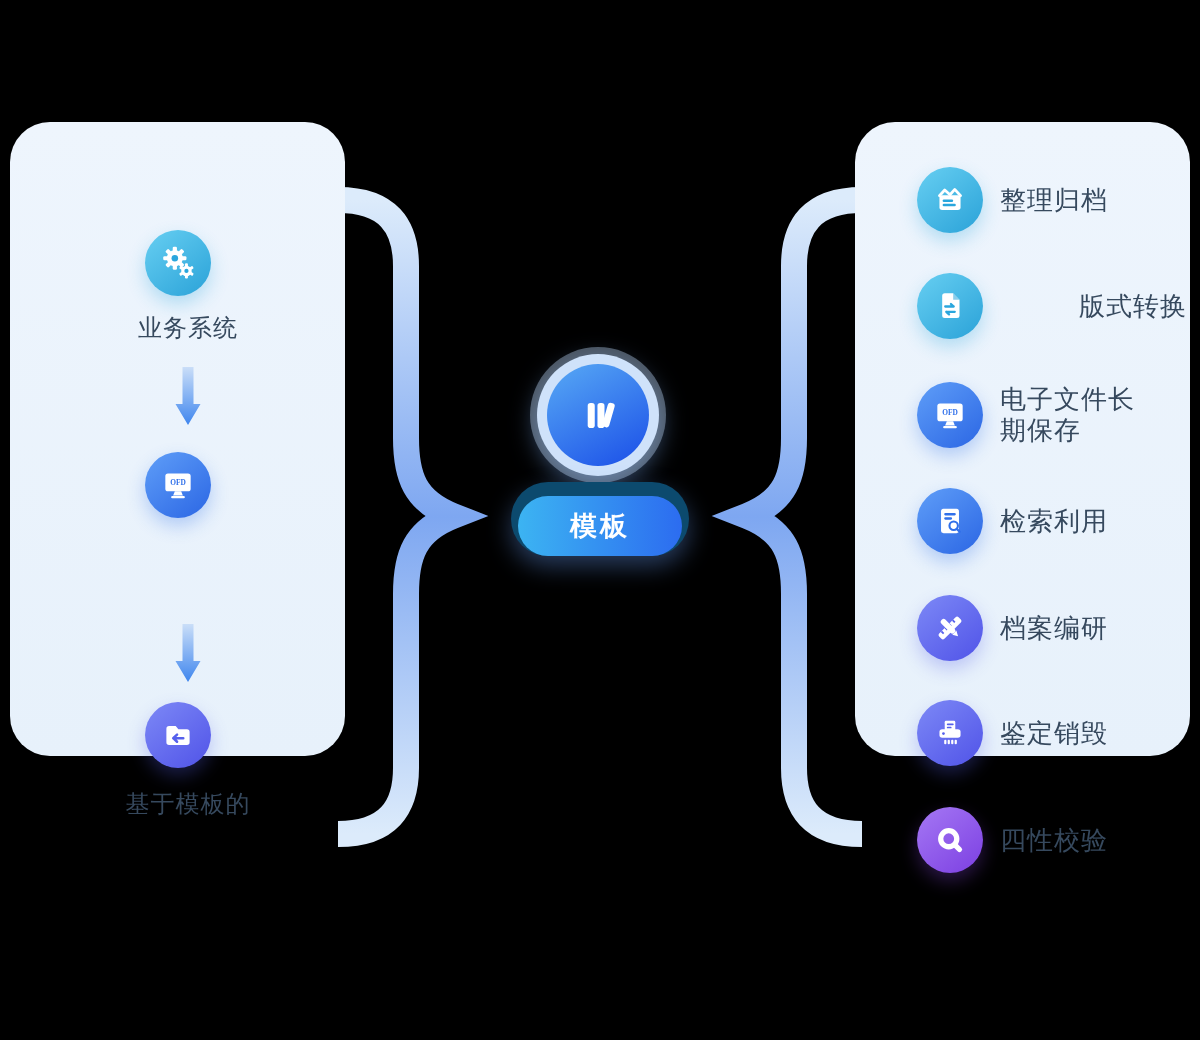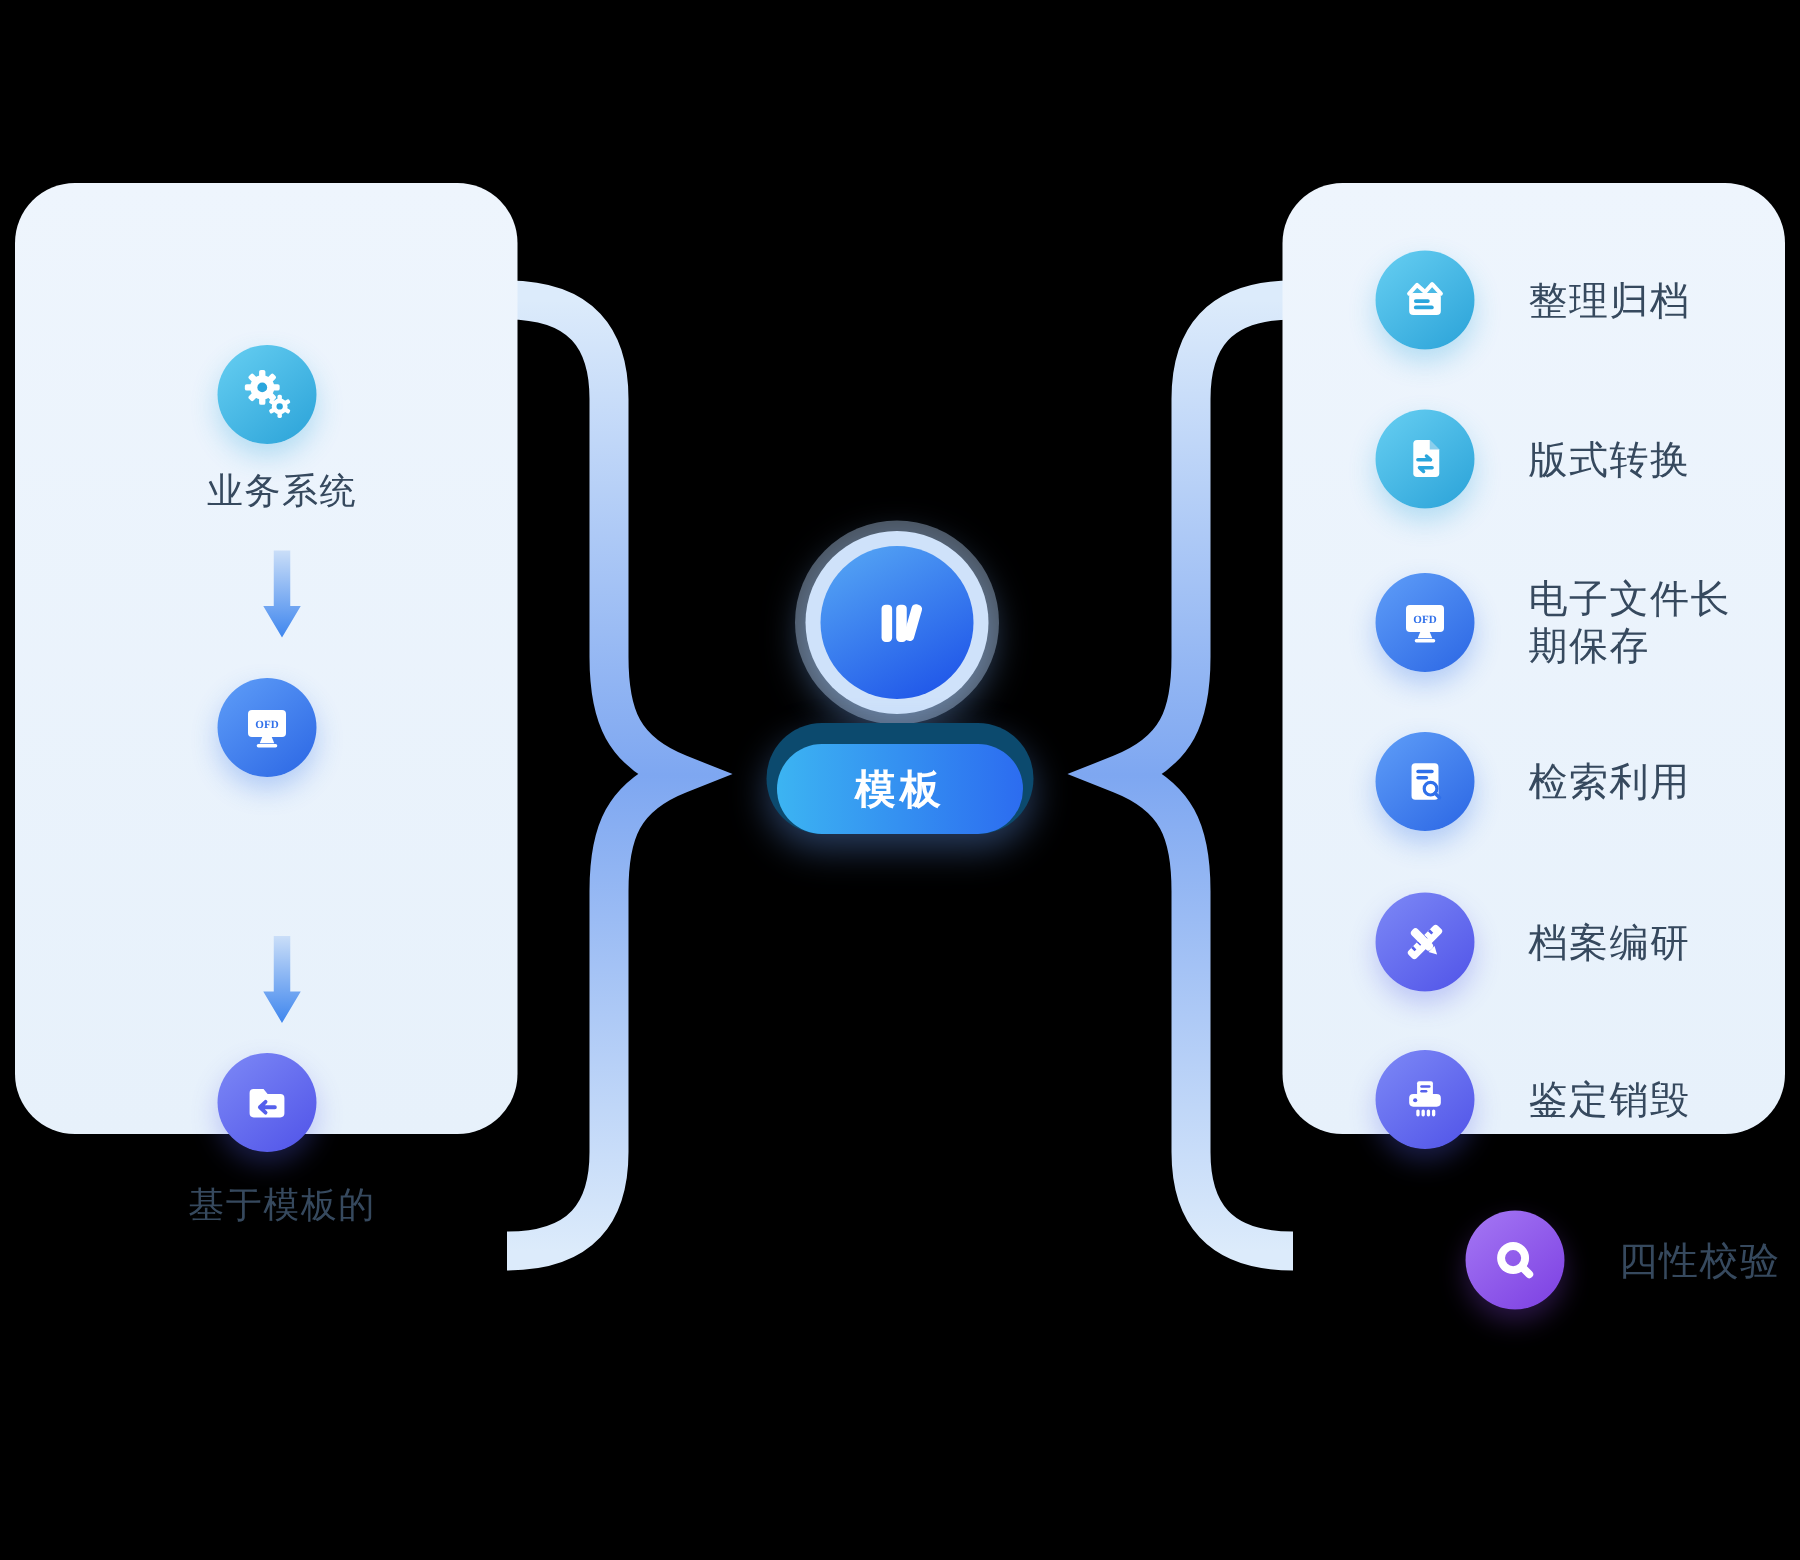--- a/index.html
+++ b/index.html
@@ -35,21 +35,21 @@
 
   
   .flow-label{
     position:absolute;text-align:center;color:#36495e;
     font-size:24px;line-height:31px;font-weight:500;letter-spacing:1px;
   }
   .arrow{position:absolute;left:164px;width:28px;height:60px;}
 
   
   .r-item{
-    position:absolute;left:917px;display:flex;align-items:center;gap:36px;
+    position:absolute;left:917px;display:flex;align-items:center;gap:17px;
     width:270px;height:96px;
   }
   .r-item .circ{position:static;flex:0 0 66px;}
   .r-label{
     color:#36495e;font-size:26px;line-height:31px;font-weight:500;letter-spacing:1px;
   }
   .r-label.wrap{width:142px;}
 
   
   .hub-outer{
@@ -180,21 +180,21 @@
       <svg width="38" height="38" viewBox="0 0 36 36">
         <path d="M8 14 L13 8.5 L18 13 L22.5 8 L28 14" stroke="#fff" stroke-width="2.6" fill="none" stroke-linejoin="round" stroke-linecap="round"></path>
         <rect x="8" y="13.5" width="20" height="14" rx="2.6" fill="#fff"></rect>
         <rect x="11" y="17.5" width="10" height="2.4" rx="1.2" fill="var(--accent)"></rect>
         <rect x="11" y="21.5" width="12.5" height="2.4" rx="1.2" fill="var(--accent)"></rect>
       </svg>
     </div>
     <div class="r-label">整理归档</div>
   </div>
 
-  <div class="r-item" style="top:258px;">
+  <div class="r-item" style="top:258px;justify-content:space-between;">
     <div class="circ c-cyan">
       <svg width="38" height="38" viewBox="0 0 36 36">
         <path d="M13 6 h8 l6 6 v15 q0 2.4-2.4 2.4 H13 q-2.4 0-2.4-2.4 V8.4 Q10.6 6 13 6 Z" fill="#fff"></path>
         <path d="M21 6 l6 6 h-6 Z" fill="var(--accent)" opacity="0.55"></path>
         <path d="M13.5 18.5 h8 M21.5 18.5 l-2.6-2.4 M14.5 23.5 h8 M14.5 23.5 l2.6 2.4" stroke="var(--accent)" stroke-width="2.2" fill="none" stroke-linecap="round" stroke-linejoin="round"></path>
       </svg>
     </div>
     <div class="r-label">版式转换</div>
   </div>
 
@@ -249,21 +249,21 @@
         <circle cx="11.8" cy="18.5" r="1.3" fill="var(--accent)"></circle>
         <rect x="12.5" y="24.3" width="2.1" height="4.4" rx="1" fill="#fff"></rect>
         <rect x="15.8" y="24.3" width="2.1" height="4.4" rx="1" fill="#fff"></rect>
         <rect x="19.1" y="24.3" width="2.1" height="4.4" rx="1" fill="#fff"></rect>
         <rect x="22.4" y="24.3" width="2.1" height="4.4" rx="1" fill="#fff"></rect>
       </svg>
     </div>
     <div class="r-label">鉴定销毁</div>
   </div>
 
-  <div class="r-item" style="top:792px;justify-content:flex-end;">
+  <div class="r-item" style="top:792px;">
     <div class="circ c-purple">
       <svg width="38" height="38" viewBox="0 0 36 36">
         <circle cx="16.8" cy="16.8" r="7.6" fill="none" stroke="#fff" stroke-width="5"></circle>
         <path d="M22.6 22.6 L27 27" stroke="#fff" stroke-width="5" stroke-linecap="round"></path>
       </svg>
     </div>
     <div class="r-label">四性校验</div>
   </div>
 
 </div>

